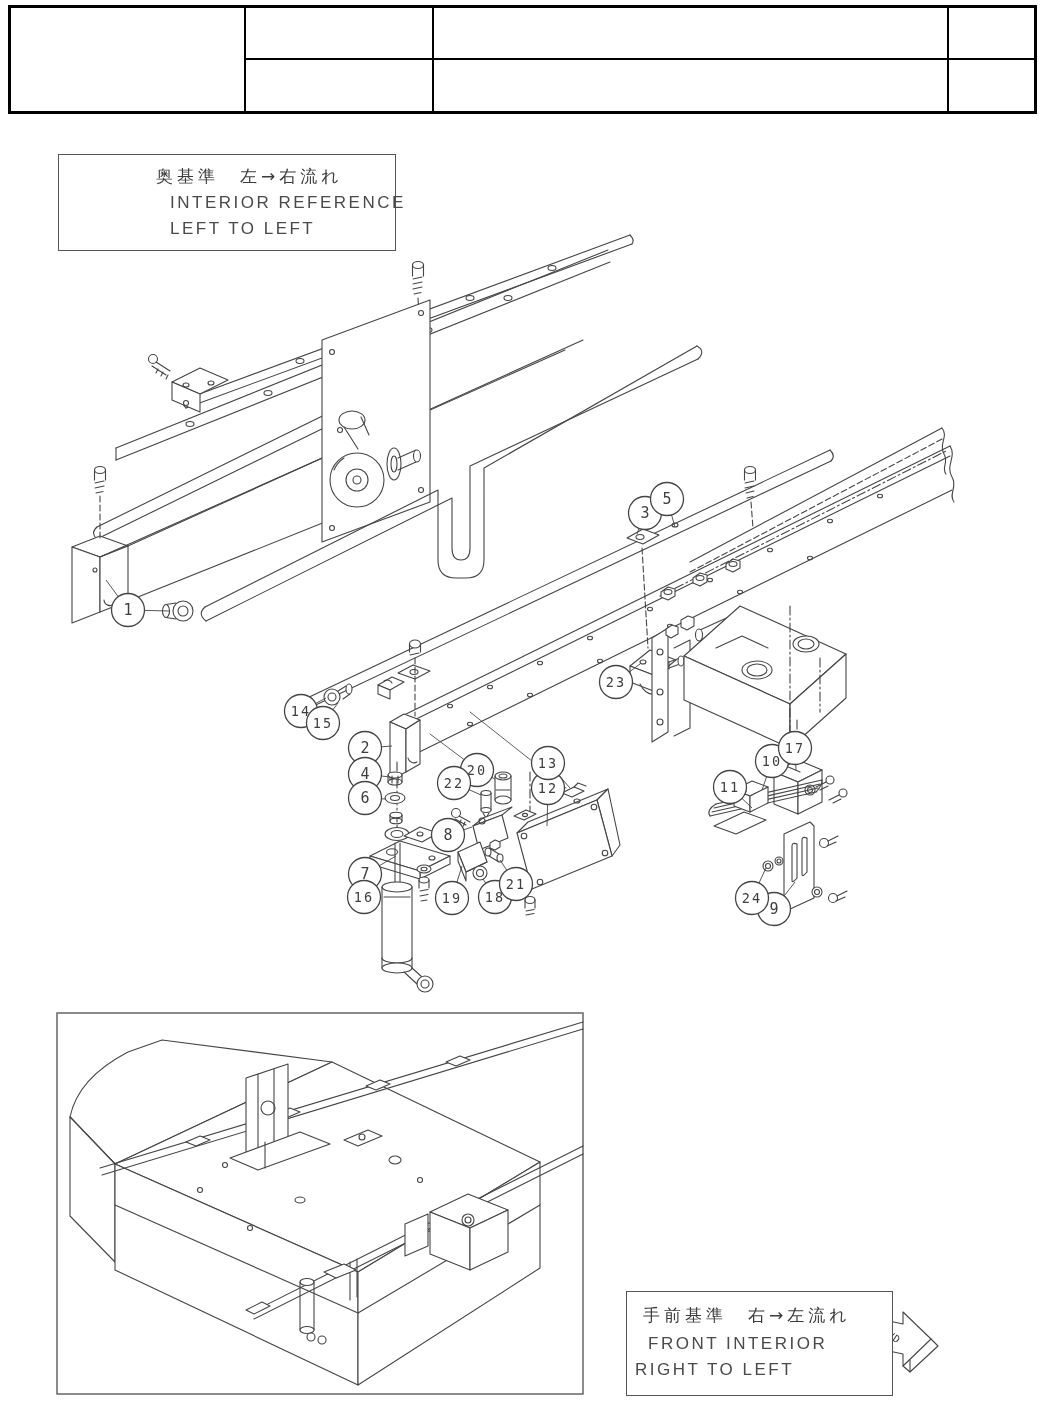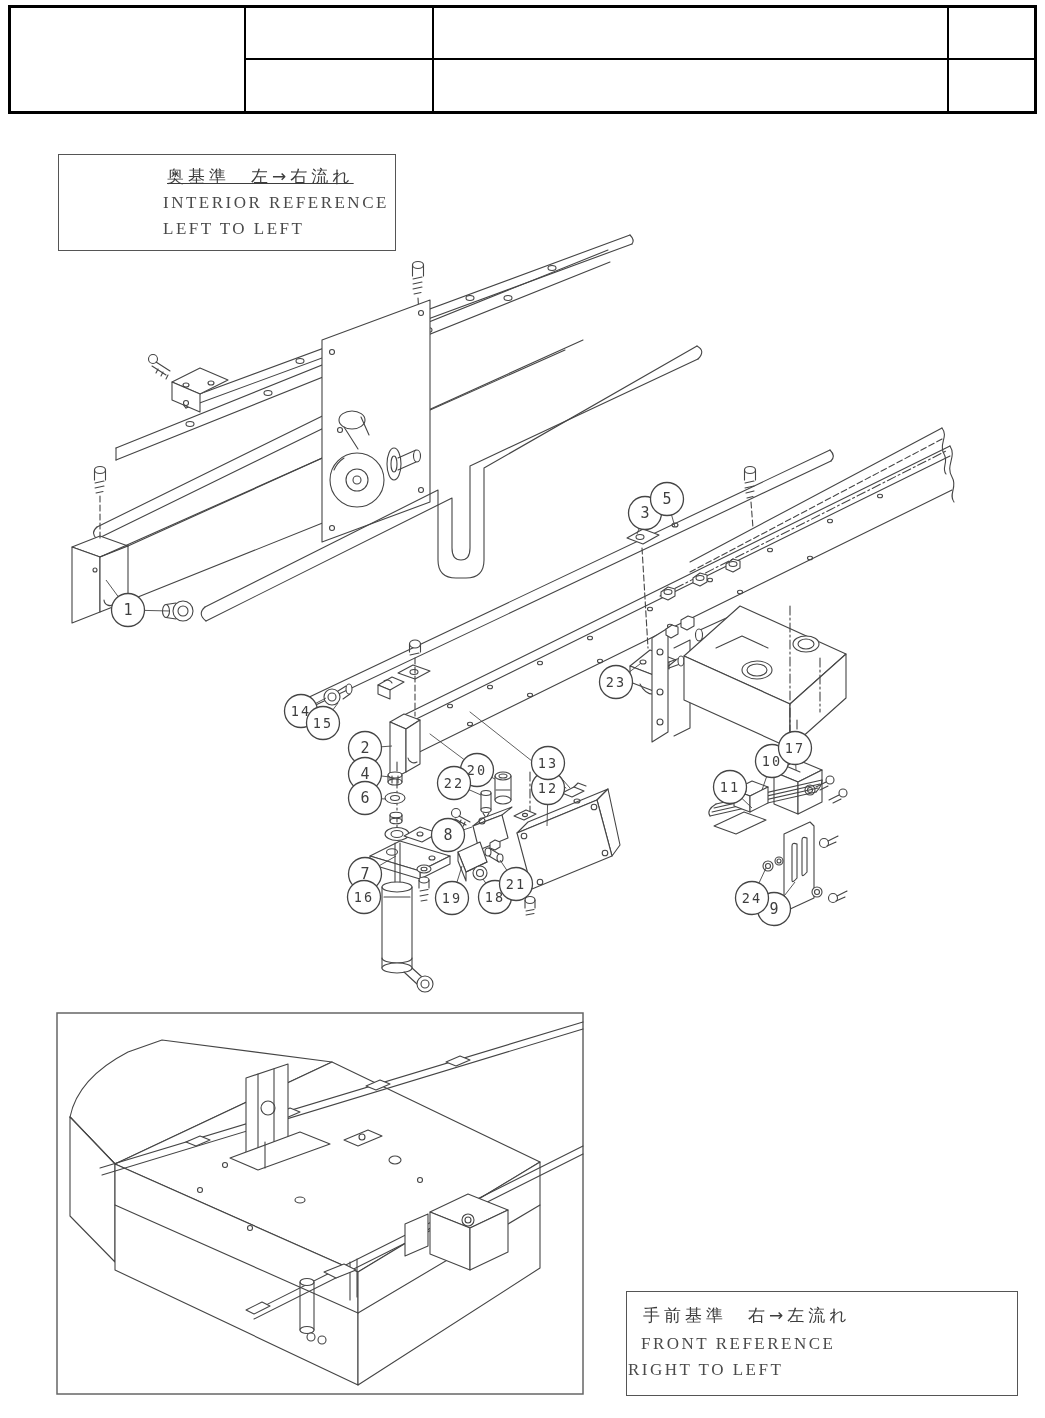--- a/index.html
+++ b/index.html
@@ -12,21 +12,21 @@
   .dd{stroke-dasharray:9 3 2 3;}
   .ds{stroke-dasharray:6 3;}
   
   .htable{position:absolute;left:8px;top:5px;width:1023px;height:103px;border:3px solid #000;background:#fff;}
   .hv{position:absolute;top:0;width:2px;height:100%;background:#000;}
   .hh{position:absolute;height:2px;background:#000;}
   .hcell{position:absolute;color:#222;font-size:13px;}
   
   .callout{position:absolute;border:1.6px solid #555;background:#fff;box-sizing:border-box;}
   .co-jp{font-family:"DejaVu Sans", sans-serif;font-size:17px;letter-spacing:4px;color:#3d3d3d;white-space:nowrap;}
-  .co-en{font-family:Liberation Serif, serif;font-size:17px;letter-spacing:2.5px;color:#4a4a4a;white-space:nowrap;}
+  .co-en{font-family:Liberation Sans, sans-serif;font-size:17px;letter-spacing:2.5px;color:#4a4a4a;white-space:nowrap;margin-left:7px;}
   .balloon-text{font-family:"DejaVu Sans Mono", monospace;fill:#3e3e3e;}
 </style>
 </head>
 <body>
 
 <div class="page">
 
   <div class="htable">
     <div class="hv" style="left:233px;"></div>
     <div class="hv" style="left:421px;"></div>
@@ -672,24 +672,24 @@
     </g>
     <g transform="translate(875,1308)">
       <polygon class="lnw" points="28,4 28,16 0,10 0,40 28,46 28,58 56,31"></polygon>
       <polyline class="ln" points="56,31 63,38 35,64 35,52"></polyline>
       <line class="ln" x1="28" y1="58" x2="35" y2="64"></line>
       <text x="3" y="28" font-size="10" transform="rotate(33 10 30)" letter-spacing="1" class="balloon-text">FWD</text>
     </g>
   </svg>
 
   <div class="callout" style="left:58px;top:154px;width:338px;height:97px;">
-    <div style="position:absolute;left:108px;top:10px;text-decoration:underline;" class="co-jp">奥基準　左→右流れ</div>
+    <div style="position:absolute;left:97px;top:10px;" class="co-jp">奥基準　左→右流れ</div>
     <div style="position:absolute;left:104px;top:38px;" class="co-en">INTERIOR REFERENCE</div>
     <div style="position:absolute;left:104px;top:64px;" class="co-en">LEFT TO LEFT</div>
   </div>
 
-  <div class="callout" style="left:626px;top:1291px;width:392px;height:105px;">
+  <div class="callout" style="left:626px;top:1291px;width:267px;height:105px;">
     <div style="position:absolute;left:16px;top:12px;" class="co-jp">手前基準　右→左流れ</div>
-    <div style="position:absolute;left:14px;top:42px;" class="co-en">FRONT REFERENCE</div>
+    <div style="position:absolute;left:14px;top:42px;" class="co-en">FRONT INTERIOR</div>
     <div style="position:absolute;left:1px;top:68px;" class="co-en">RIGHT TO LEFT</div>
   </div>
 
 </div>
 
 </body></html>

